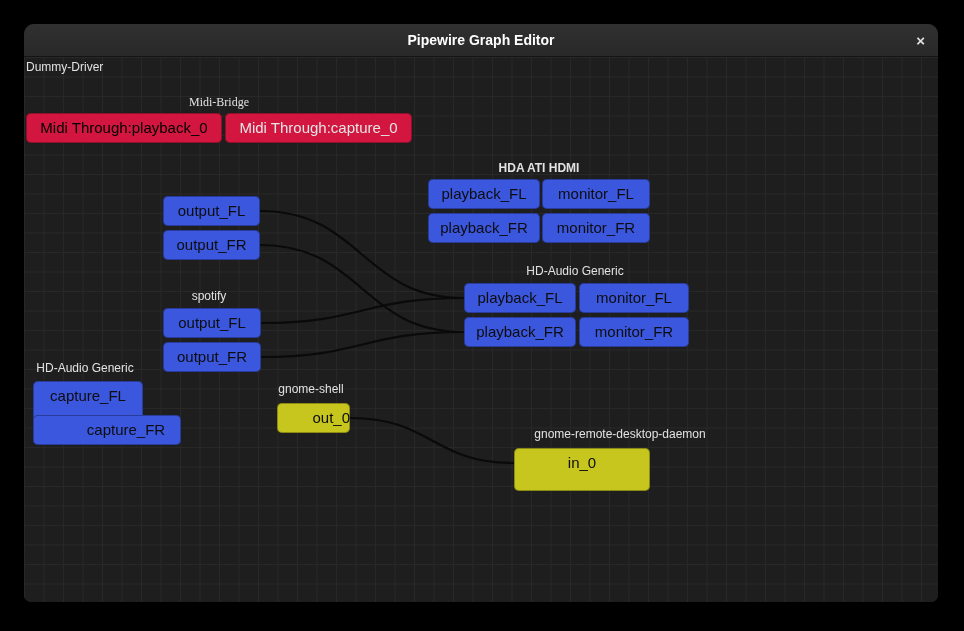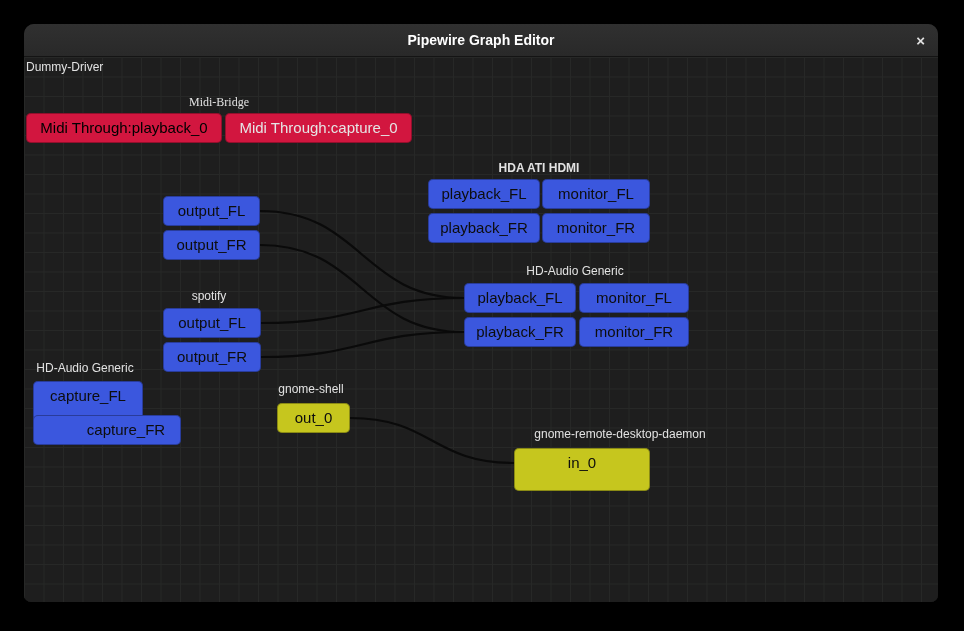--- a/index.html
+++ b/index.html
@@ -91,20 +91,20 @@
         <div class="port" style="left: 139px; top: 251px; width: 98px; height: 30px; line-height: 30px; background: rgb(59, 87, 222); color: rgb(13, 13, 13);">output_FL</div>
         <div class="port" style="left: 139px; top: 285px; width: 98px; height: 30px; line-height: 30px; background: rgb(59, 87, 222); color: rgb(13, 13, 13);">output_FR</div>
       </div>
       <div class="node">
         <div class="node-title" style="left: 61px; top: 304px; color: rgb(226, 226, 226);">HD-Audio Generic</div>
         <div class="port" style="left: 9px; top: 324px; width: 110px; height: 40px; line-height: 30px; background: rgb(59, 87, 222); color: rgb(13, 13, 13);">capture_FL</div>
         <div class="port" style="left: 9px; top: 358px; width: 110px; height: 30px; line-height: 30px; background: rgb(59, 87, 222); color: rgb(13, 13, 13); padding-left: 38px;">capture_FR</div>
       </div>
       <div class="node">
         <div class="node-title" style="left: 287px; top: 325px; color: rgb(226, 226, 226);">gnome-shell</div>
-        <div class="port" style="left: 253px; top: 346px; width: 73px; height: 30px; line-height: 30px; background: rgb(198, 198, 30); color: rgb(13, 13, 13);">out_0</div>
+        <div class="port" style="left: 253px; top: 346px; width: 73px; height: 30px; line-height: 30px; background: rgb(198, 198, 30); color: rgb(13, 13, 13); text-align: right;">out_0</div>
       </div>
       <div class="node">
         <div class="node-title" style="left: 596px; top: 370px; color: rgb(226, 226, 226);">gnome-remote-desktop-daemon</div>
         <div class="port" style="left: 490px; top: 391px; width: 136px; height: 43px; line-height: 30px; background: rgb(198, 198, 30); color: rgb(13, 13, 13);">in_0</div>
       </div>
     </div>
 </div>
 
 </body></html>

